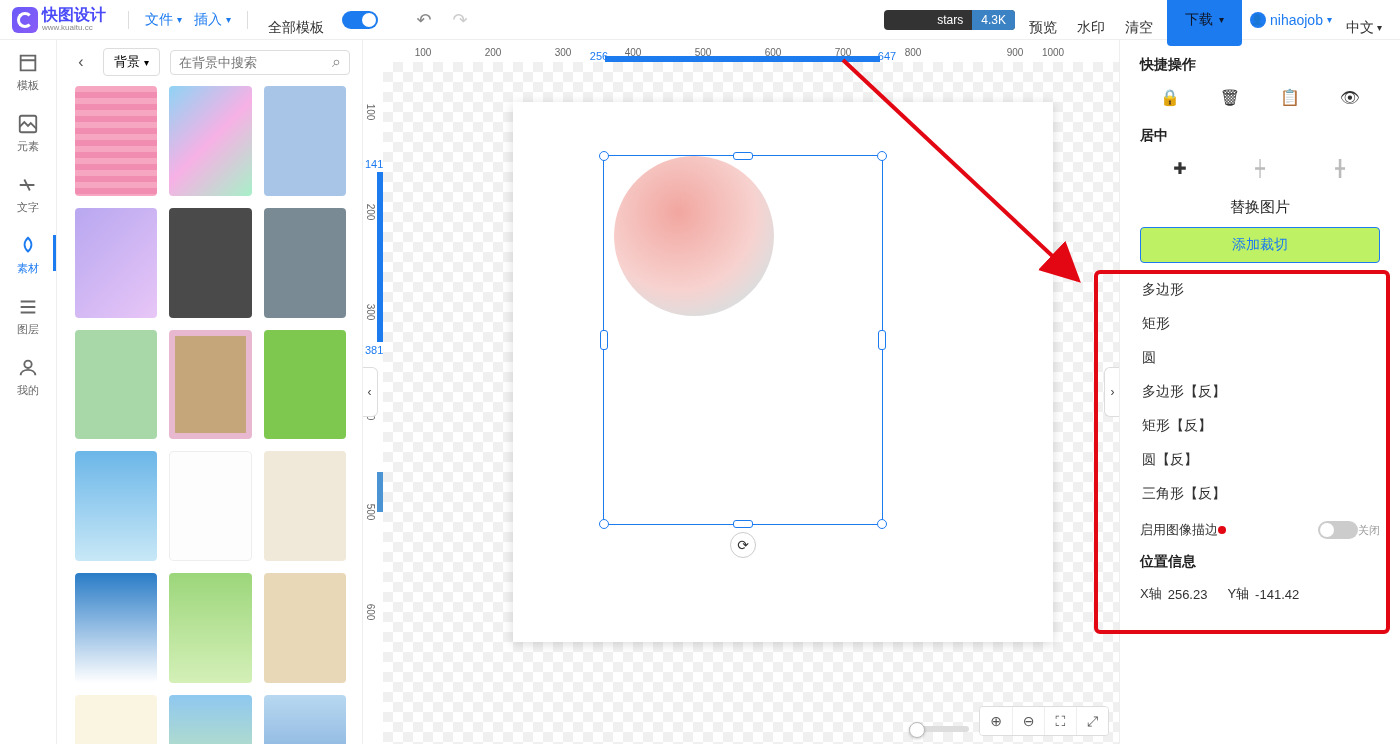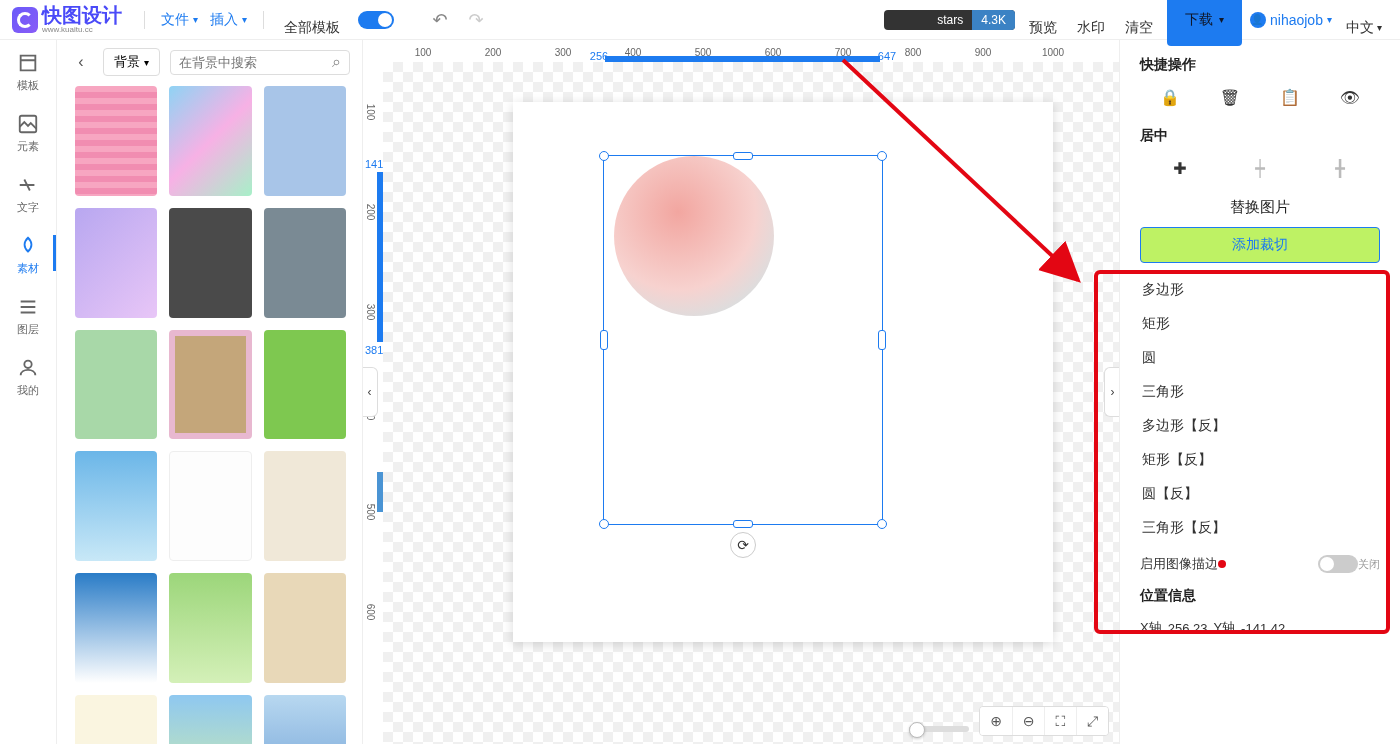--- a/index.html
+++ b/index.html
@@ -1,21 +1,21 @@
 <!DOCTYPE html>
 <html><head>
 <meta charset="utf-8">
 <style>
 * { margin: 0; padding: 0; box-sizing: border-box; font-family: -apple-system, BlinkMacSystemFont, "Segoe UI", "PingFang SC", "Microsoft YaHei", sans-serif; }
 body { width: 1400px; height: 744px; overflow: hidden; background: #fff; display: flex; flex-direction: column; }
 .topbar { height: 40px; display: flex; align-items: center; padding: 0 12px; border-bottom: 1px solid #eee; gap: 8px; }
 .logo { display: flex; align-items: center; gap: 4px; margin-right: 8px; }
 .logo-icon { width: 26px; height: 26px; border-radius: 6px; background: linear-gradient(135deg,#6a5af9,#895cf7); position: relative; }
 .logo-icon::after { content:""; position:absolute; inset:5px; border:3px solid #fff; border-radius:50%; border-right-color:transparent; }
-.logo-text { font-weight: 700; color: #4a4af8; font-size: 20px; line-height: 1; }
+.logo-text { font-weight: 700; color: #4a4af8; font-size: 16px; line-height: 1; }
 .logo-sub { font-size: 8px; color: #888; }
 .divider { width: 1px; height: 18px; background: #ddd; margin: 0 6px; }
 .menu { color: #1d7bf0; font-size: 14px; display: flex; align-items: center; gap: 4px; cursor: pointer; padding: 4px 2px; }
 .menu .chev { font-size: 10px; }
 .menu-plain { color: #333; font-size: 14px; padding: 4px 6px; cursor: pointer; margin-top: 16px; }
 .toggle { width: 36px; height: 18px; background: #1d7bf0; border-radius: 9px; position: relative; cursor: pointer; margin-left: 4px; }
 .toggle::after { content:""; position:absolute; right:2px; top:2px; width:14px; height:14px; background:#fff; border-radius:50%; }
 .topbar .spacer { flex: 1; }
 .icon-btn-top { width: 28px; height: 28px; display:flex; align-items:center; justify-content:center; color:#888; font-size:18px; cursor:pointer; }
 .badge { display:flex; align-items:center; background:#333; color:#fff; border-radius:4px; font-size:12px; overflow:hidden; cursor:pointer;padding-left:44px; }
@@ -74,21 +74,21 @@
 .rp-align { display:flex; justify-content:space-around; margin-bottom:20px; }
 .rp-align div { font-size:16px; color:#333; cursor:pointer; width:30px; text-align:center; }
 .rp-section-title { font-size:15px; color:#222; text-align:center; margin-bottom:10px; }
 .crop-btn { border:1px solid #1d7bf0; color:#1d7bf0; background:#bef264; width:100%; padding:8px; border-radius:4px; font-size:14px; cursor:pointer; margin-bottom:10px; }
 .crop-list { list-style:none; }
 .crop-list li { padding:8px 2px; font-size:14px; color:#333; cursor:pointer; }
 .red-box { position:absolute; border:4px solid #e30613; border-radius:6px; z-index:20; pointer-events:none; }
 .stroke-row { display:flex; align-items:center; gap:0; font-size:13px; color:#333; margin:10px 0 14px; }
 .stroke-toggle { width:40px; height:18px; background:#ccc; border-radius:9px; position:relative; }
 .stroke-toggle::after { content:""; position:absolute; left:2px; top:2px; width:14px; height:14px; background:#fff; border-radius:50%; }
-.coords { display:flex; gap:6px; font-size:13px; color:#333;align-items:center; }
+.coords { display:flex; gap:20px; font-size:13px; color:#333;align-items:center; }
 .coords div { display:flex; gap:6px; align-items:center; }
 </style>
 </head>
 <body>
 
 <div class="topbar">
   <div class="logo">
     <div class="logo-icon"></div>
     <div>
       <div class="logo-text">快图设计</div>
@@ -218,21 +218,21 @@
       <div class="sel" style="left:222px;width:275px"></div>
       <div class="sel-num" style="left:504px">647</div>
     <div class="tick" style="left: 40px;">100</div>
         <div class="tick" style="left: 110px;">200</div>
         <div class="tick" style="left: 180px;">300</div>
         <div class="tick" style="left: 250px;">400</div>
         <div class="tick" style="left: 320px;">500</div>
         <div class="tick" style="left: 390px;">600</div>
         <div class="tick" style="left: 460px;">700</div>
         <div class="tick" style="left: 530px;">800</div>
-        <div class="tick" style="left: 600px;">900</div>
+        <div class="tick" style="left: 632px;">900</div>
         <div class="tick" style="left: 670px;">1000</div>
       </div>
     <div class="ruler-v">
       <div class="sel-num" style="top:102px">141</div>
       <div class="sel" style="top:110px;height:170px"></div>
       <div class="sel-num" style="top:288px">381</div>
       <div class="sel" style="top:410px;height:40px;background:#4a94d4"></div>
     <div class="tick" style="top: 50px;">100</div>
         <div class="tick" style="top: 150px;">200</div>
         <div class="tick" style="top: 250px;">300</div>
@@ -285,21 +285,20 @@
       <div>✚</div>
       <div style="color:#bbb">┿</div>
       <div style="color:#bbb">╋</div>
     </div>
     <div class="rp-section-title">替换图片</div>
     <button class="crop-btn">添加裁切</button>
     <ul class="crop-list">
       <li>多边形</li>
       <li>矩形</li>
       <li>圆</li>
-      <li>三角形</li>
       <li>多边形【反】</li>
       <li>矩形【反】</li>
       <li>圆【反】</li>
       <li>三角形【反】</li>
     </ul>
     <div class="stroke-row">
       <span>启用图像描边</span>
       <span style="width:8px;height:8px;background:#e30613;border-radius:50%"></span>
       <span style="flex:1"></span>
       <div class="stroke-toggle"></div>

